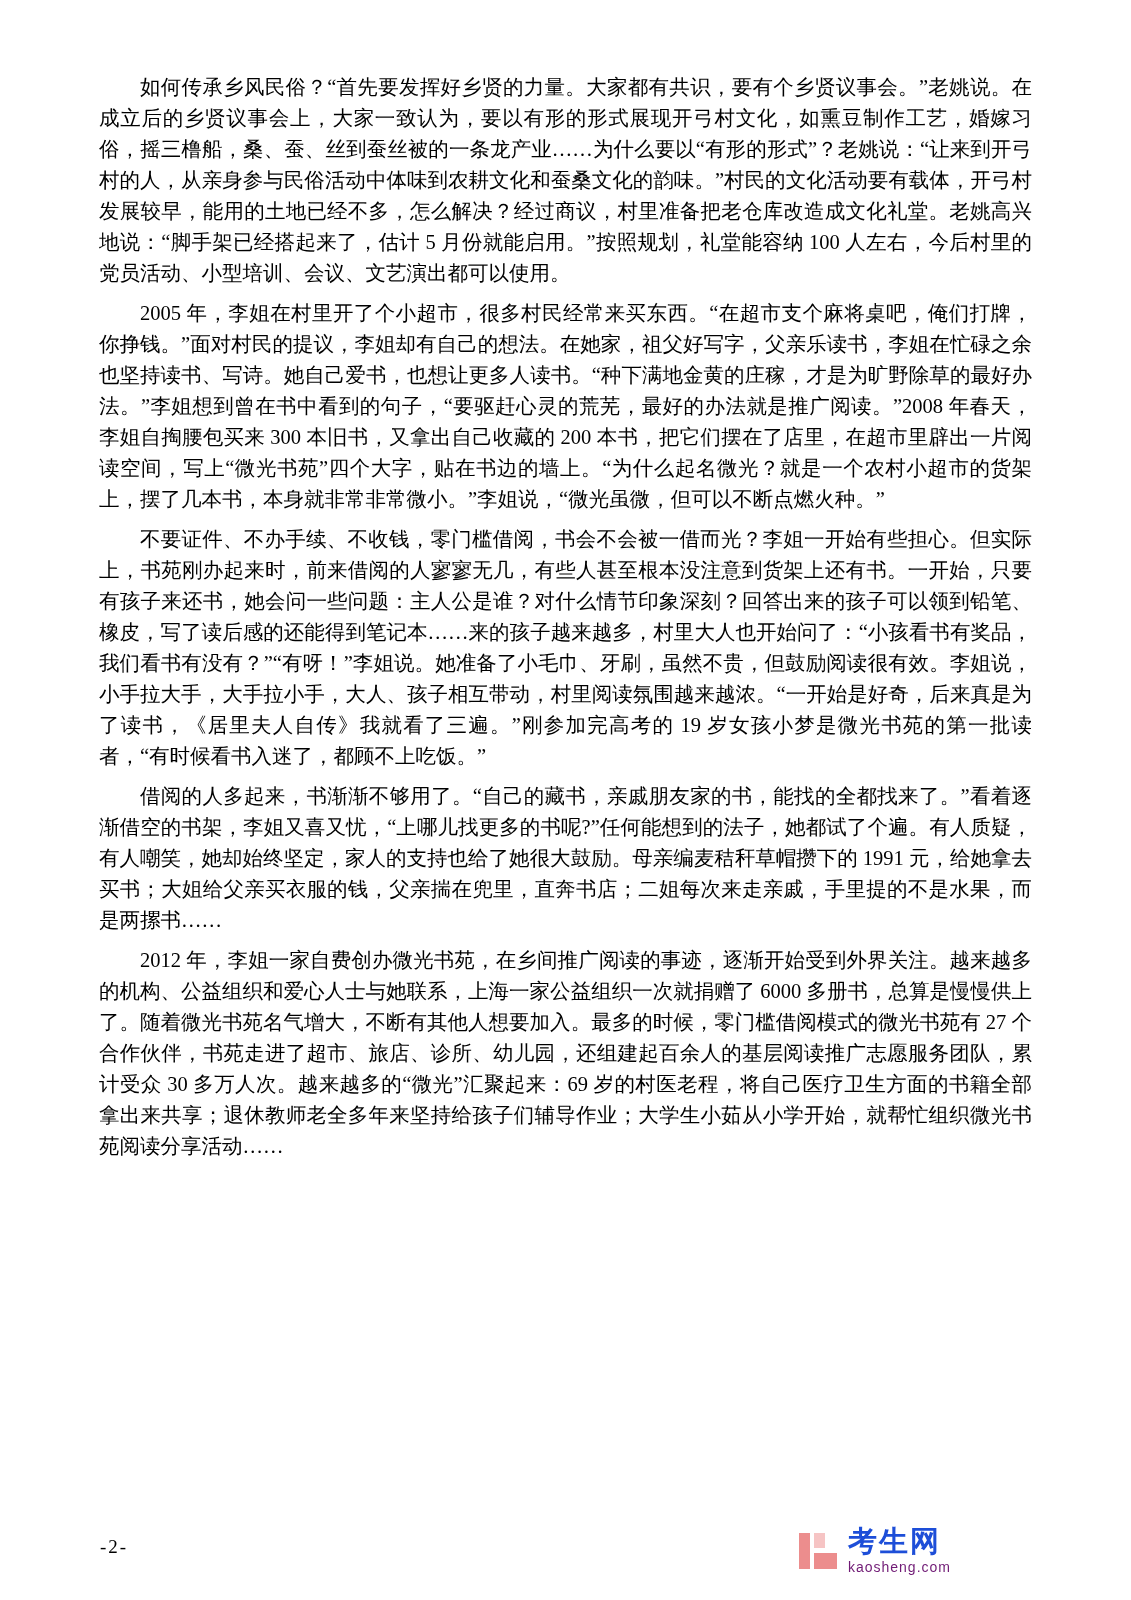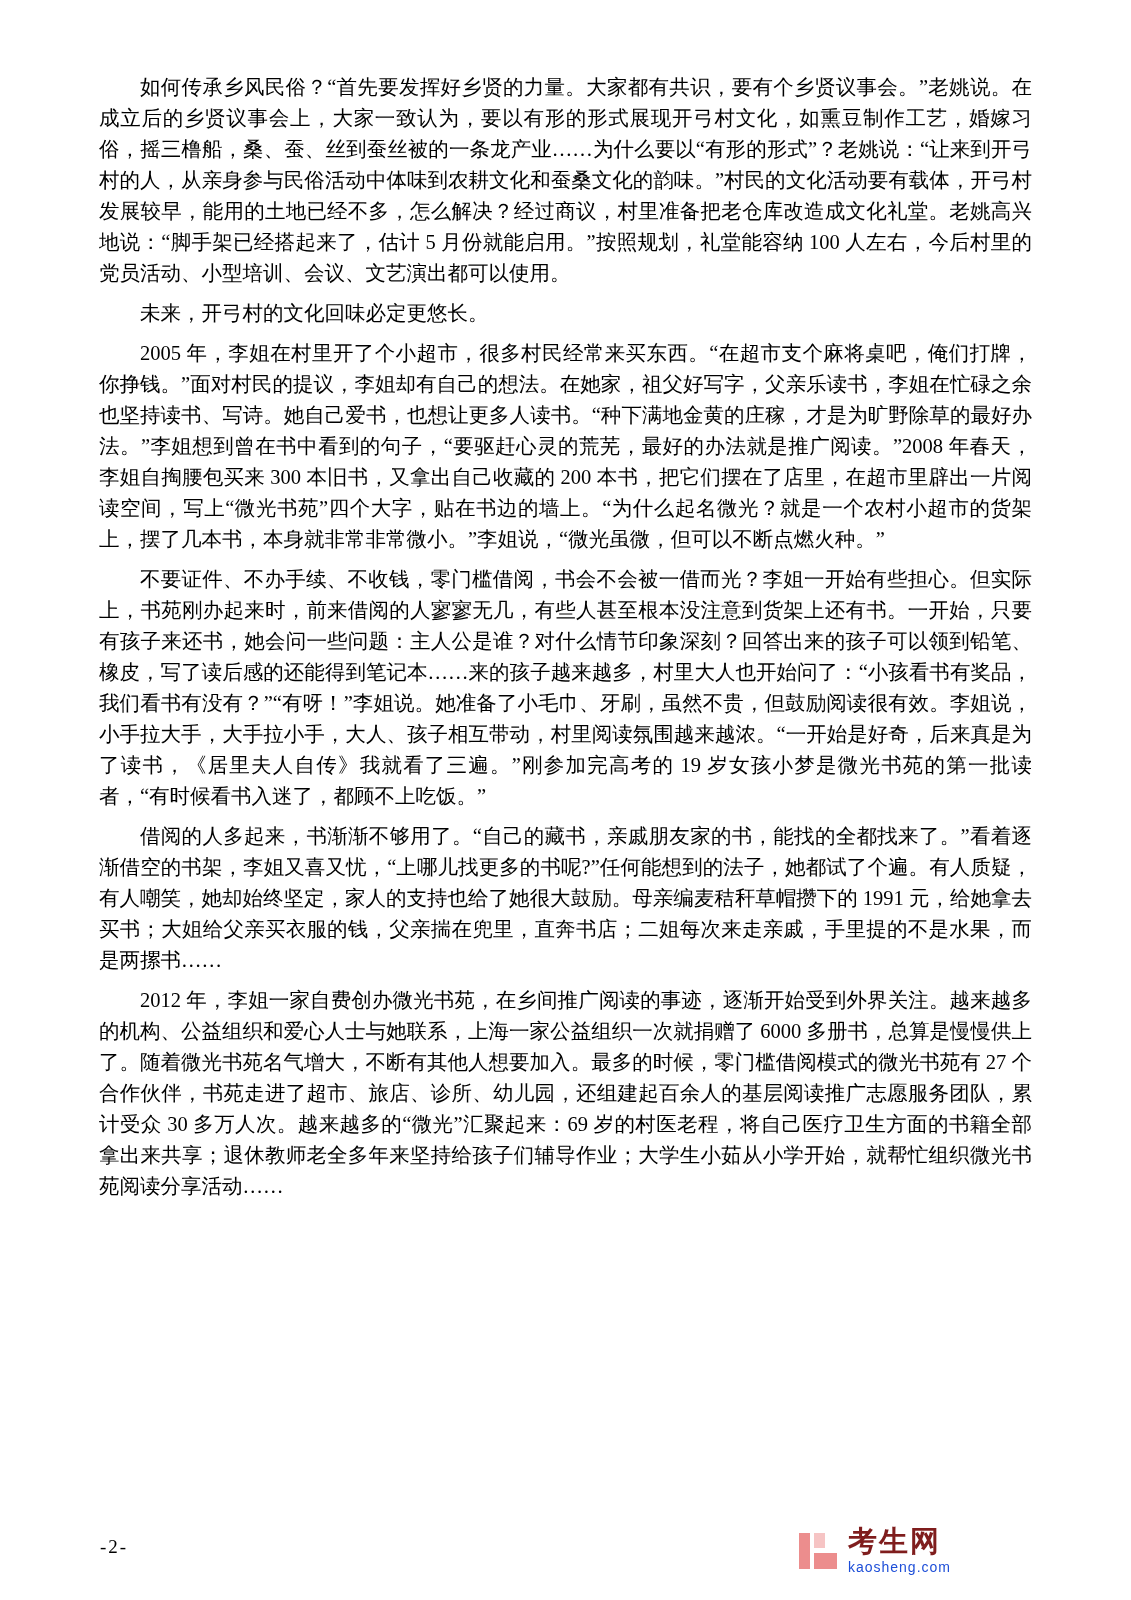--- a/index.html
+++ b/index.html
@@ -62,41 +62,40 @@
     flex: 0 0 auto;
   }
   .watermark-text {
     display: flex;
     flex-direction: column;
     line-height: 1;
   }
   .watermark-name {
     font-size: 29px;
     font-weight: bold;
-    color: #7f1d1d;
+    color: #1d4ed8;
     letter-spacing: 2px;
     font-family: "Liberation Sans", "DejaVu Sans", sans-serif;
   }
   .watermark-url {
     margin-top: 4px;
     font-size: 14px;
-    color: #1d4ed8;
+    color: #701a75;
     letter-spacing: 1px;
     font-family: "Liberation Sans", "DejaVu Sans", sans-serif;
     text-align: center;
   }
 </style>
 </head>
 <body>
 
 <div class="page">
 
   <div class="content">
     <p class="para">如何传承乡风民俗？“首先要发挥好乡贤的力量。大家都有共识，要有个乡贤议事会。”老姚说。在成立后的乡贤议事会上，大家一致认为，要以有形的形式展现开弓村文化，如熏豆制作工艺，婚嫁习俗，摇三橹船，桑、蚕、丝到蚕丝被的一条龙产业……为什么要以“有形的形式”？老姚说：“让来到开弓村的人，从亲身参与民俗活动中体味到农耕文化和蚕桑文化的韵味。”村民的文化活动要有载体，开弓村发展较早，能用的土地已经不多，怎么解决？经过商议，村里准备把老仓库改造成文化礼堂。老姚高兴地说：“脚手架已经搭起来了，估计 5 月份就能启用。”按照规划，礼堂能容纳 100 人左右，今后村里的党员活动、小型培训、会议、文艺演出都可以使用。</p>
-    <p class="para">未来，开弓村的文化回味必定更悠长。</p>
     <p class="para">2005 年，李姐在村里开了个小超市，很多村民经常来买东西。“在超市支个麻将桌吧，俺们打牌，你挣钱。”面对村民的提议，李姐却有自己的想法。在她家，祖父好写字，父亲乐读书，李姐在忙碌之余也坚持读书、写诗。她自己爱书，也想让更多人读书。“种下满地金黄的庄稼，才是为旷野除草的最好办法。”李姐想到曾在书中看到的句子，“要驱赶心灵的荒芜，最好的办法就是推广阅读。”2008 年春天，李姐自掏腰包买来 300 本旧书，又拿出自己收藏的 200 本书，把它们摆在了店里，在超市里辟出一片阅读空间，写上“微光书苑”四个大字，贴在书边的墙上。“为什么起名微光？就是一个农村小超市的货架上，摆了几本书，本身就非常非常微小。”李姐说，“微光虽微，但可以不断点燃火种。”</p>
     <p class="para">不要证件、不办手续、不收钱，零门槛借阅，书会不会被一借而光？李姐一开始有些担心。但实际上，书苑刚办起来时，前来借阅的人寥寥无几，有些人甚至根本没注意到货架上还有书。一开始，只要有孩子来还书，她会问一些问题：主人公是谁？对什么情节印象深刻？回答出来的孩子可以领到铅笔、橡皮，写了读后感的还能得到笔记本……来的孩子越来越多，村里大人也开始问了：“小孩看书有奖品，我们看书有没有？”“有呀！”李姐说。她准备了小毛巾、牙刷，虽然不贵，但鼓励阅读很有效。李姐说，小手拉大手，大手拉小手，大人、孩子相互带动，村里阅读氛围越来越浓。“一开始是好奇，后来真是为了读书，《居里夫人自传》我就看了三遍。”刚参加完高考的 19 岁女孩小梦是微光书苑的第一批读者，“有时候看书入迷了，都顾不上吃饭。”</p>
     <p class="para">借阅的人多起来，书渐渐不够用了。“自己的藏书，亲戚朋友家的书，能找的全都找来了。”看着逐渐借空的书架，李姐又喜又忧，“上哪儿找更多的书呢?”任何能想到的法子，她都试了个遍。有人质疑，有人嘲笑，她却始终坚定，家人的支持也给了她很大鼓励。母亲编麦秸秆草帽攒下的 1991 元，给她拿去买书；大姐给父亲买衣服的钱，父亲揣在兜里，直奔书店；二姐每次来走亲戚，手里提的不是水果，而是两摞书……</p>
     <p class="para">2012 年，李姐一家自费创办微光书苑，在乡间推广阅读的事迹，逐渐开始受到外界关注。越来越多的机构、公益组织和爱心人士与她联系，上海一家公益组织一次就捐赠了 6000 多册书，总算是慢慢供上了。随着微光书苑名气增大，不断有其他人想要加入。最多的时候，零门槛借阅模式的微光书苑有 27 个合作伙伴，书苑走进了超市、旅店、诊所、幼儿园，还组建起百余人的基层阅读推广志愿服务团队，累计受众 30 多万人次。越来越多的“微光”汇聚起来：69 岁的村医老程，将自己医疗卫生方面的书籍全部拿出来共享；退休教师老全多年来坚持给孩子们辅导作业；大学生小茹从小学开始，就帮忙组织微光书苑阅读分享活动……</p>
   </div>
 
   <div class="footer-page-number">-2-</div>
 
   <div class="watermark">
     <svg class="watermark-logo" viewBox="0 0 42 44" xmlns="http://www.w3.org/2000/svg" aria-hidden="true">

